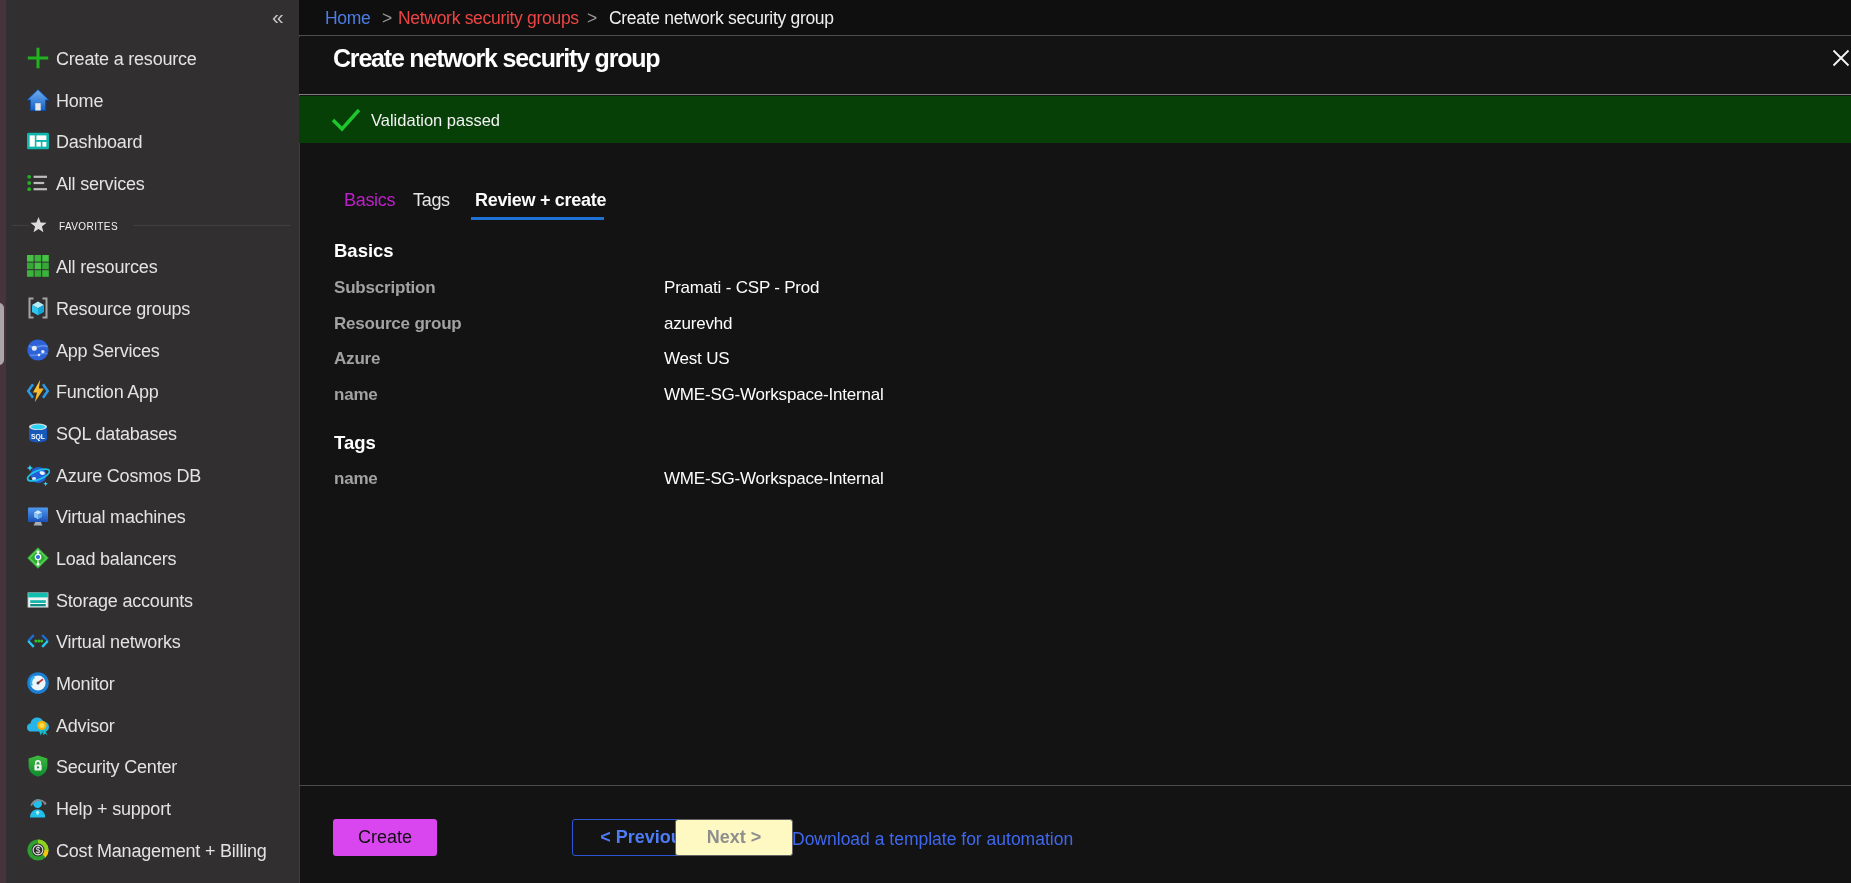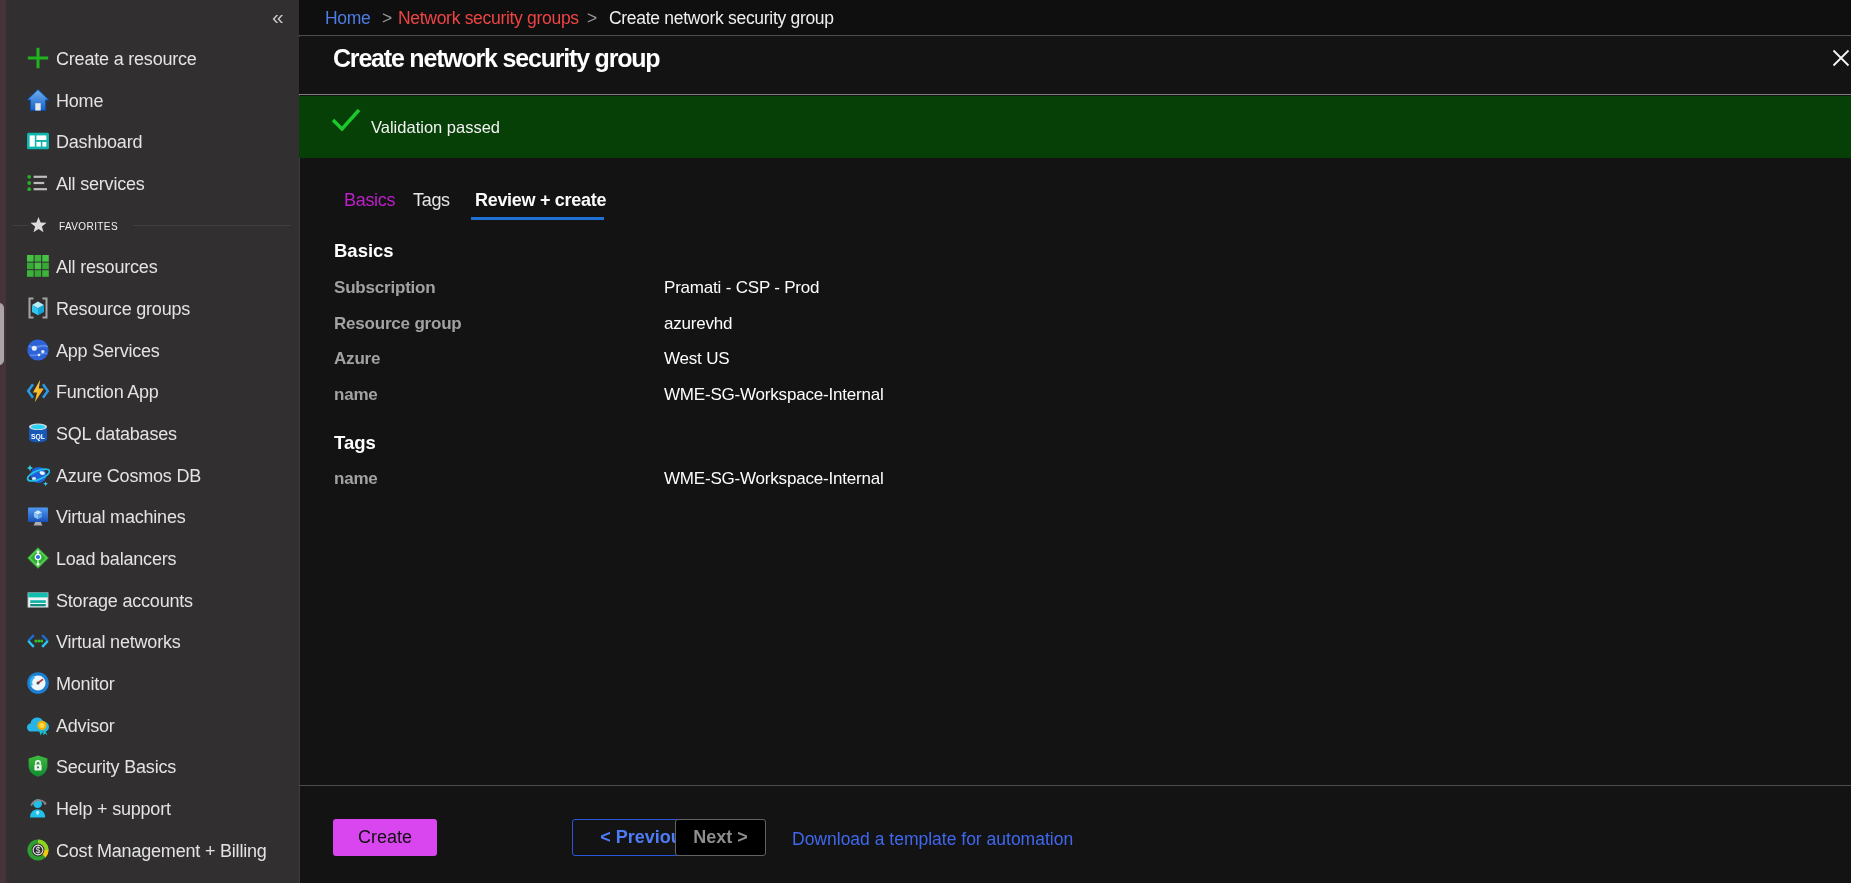--- a/index.html
+++ b/index.html
@@ -18,38 +18,38 @@
   #collapse { left:266px; top:5px; color:#c9c9c9; font-size:21px; }
   .navrow .lbl.favlbl { font-size:10px; font-weight:normal; color:#f2f2f2; letter-spacing:0.4px; }
   .favline { position:absolute; top:50%; height:1px; background:#413e3f; }
 
   
   #content { left:299px; top:0; width:1552px; height:883px; background:#131313; }
   #crumbbar { left:0; top:0; width:1552px; height:36px; background:#0f0f0f; border-bottom:1px solid #4e4e4e; }
   .crumb { position:absolute; top:50%; transform:translateY(-50%); font-size:17.5px; letter-spacing:-0.3px; white-space:nowrap; }
   #titlebar { left:0; top:37px; width:1552px; height:58px; border-bottom:1px solid #7e7e7e; background:#131313; }
   #title { position:absolute; left:34px; top:20.5px; transform:translateY(-50%); color:#fff; font-size:25px; font-weight:bold; letter-spacing:-1.2px; }
-  #banner { left:0; top:96px; width:1552px; height:62px; background:#074007; }
+  #banner { left:0; top:96px; width:1552px; height:47px; background:#074007; }
   #bannertext { position:absolute; left:72px; top:50%; transform:translateY(-50%); color:#f2f2f2; font-size:16.5px; }
 
   
   .tab { position:absolute; top:190px; font-size:18px; letter-spacing:-0.3px; white-space:nowrap; }
   #tabline { left:172px; top:217px; width:133px; height:3px; background:#1f72d4; }
 
   
   .sechead { position:absolute; left:35px; color:#fff; font-size:18.5px; font-weight:bold; }
   .rlabel { position:absolute; left:35px; color:#a2a2a2; font-size:17px; font-weight:bold; letter-spacing:-0.2px; }
   .rvalue { position:absolute; left:365px; color:#fdfdfd; font-size:17px; letter-spacing:-0.2px; }
 
   
   #footline { left:0; top:785px; width:1552px; height:1px; background:#4c4c4c; }
   .btn { position:absolute; top:819px; height:37px; font-size:18px; text-align:center; line-height:35px; border-radius:3px; }
   #btncreate { left:34px; width:104px; background:#d946ef; color:#101010; line-height:37px; }
   #btnprev { left:233px; width:148px; border:1px solid #2c56d8; color:#4d7cf6; font-weight:bold; background:transparent;margin-left:40px; }
-  #btnnext { left:376px; width:91px; border:1px solid #636363; color:#8e8e8e; font-weight:bold; background:#000000; }
+  #btnnext { left:376px; width:118px; border:1px solid #636363; color:#8e8e8e; font-weight:bold; background:#fef9c3; }
   #dllink { position:absolute; left:493px; top:829px; color:#3f68ee; font-size:17.5px; }
 </style>
 </head>
 <body>
 <div id="root">
   <div id="strip" class="abs"></div>
   <div id="flyout" class="abs"></div>
   <div id="sidebar" class="abs">
     <div id="collapse" class="abs">«</div>
       <div class="navrow" style="top:37.0px;">
@@ -244,21 +244,21 @@
             <linearGradient id="gs" x1="0" y1="0" x2="0" y2="1">
               <stop offset="0" stop-color="#3dbb3d"></stop>
               <stop offset="1" stop-color="#0f8a2f"></stop>
             </linearGradient>
           </defs>
           <path d="M12 1.4 L21.4 4.6 V11.8 C21.4 17.4 17.4 21.3 12 22.8 C6.6 21.3 2.6 17.4 2.6 11.8 V4.6 Z" fill="url(#gs)"></path>
           <rect x="8.4" y="10.6" width="7.2" height="6" rx="1" fill="#f2f2f2"></rect>
           <path d="M9.7 10.6 V9.2 A2.3 2.3 0 0 1 14.3 9.2 V10.6" stroke="#f2f2f2" stroke-width="1.6" fill="none"></path>
           <circle cx="12" cy="13.4" r="1.1" fill="#2c8a3c"></circle>
         </svg>
-        <span class="lbl">Security Basics</span>
+        <span class="lbl">Security Center</span>
       </div>
       <div class="navrow" style="top:787.0px;">
         <svg class="ic" viewBox="0 0 24 24">
           <circle cx="11.6" cy="7.6" r="4.4" fill="#1fc0ea"></circle>
           <path d="M4 21.6 C4 16 7.4 13.4 11.6 13.4 C15.8 13.4 19.2 16 19.2 21.6 Z" fill="#1fc0ea"></path>
           <polygon points="11.6,14.4 13.6,16.2 11.6,19.4 9.6,16.2" fill="#b7ecf8"></polygon>
           <path d="M5.2 9.6 A8.2 8.2 0 0 1 18.6 6.4" stroke="#87898c" stroke-width="1.7" fill="none"></path>
           <circle cx="19" cy="7.4" r="1.3" fill="#87898c"></circle>
         </svg>
         <span class="lbl">Help + support</span>

